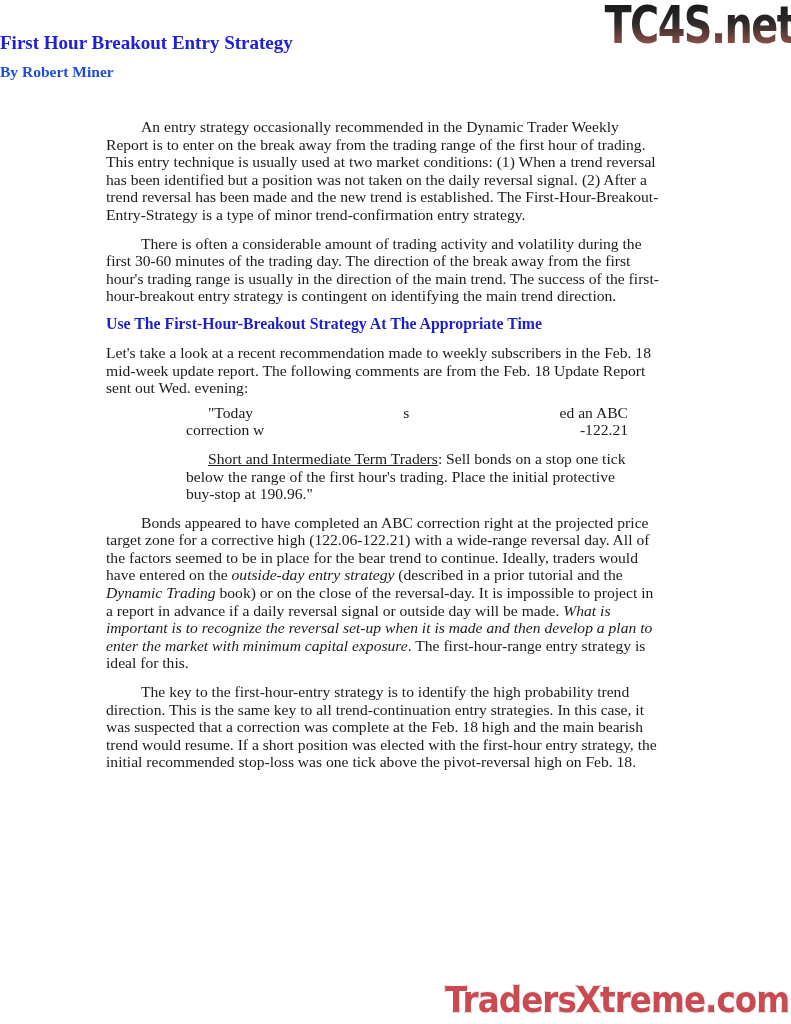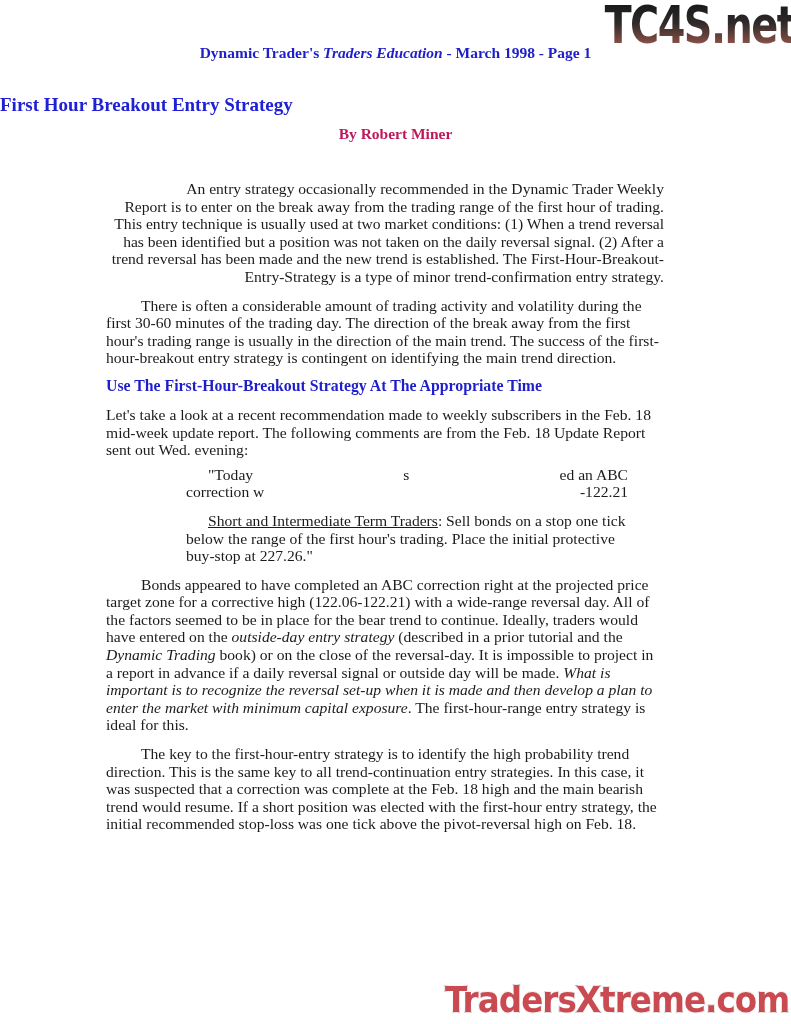--- a/index.html
+++ b/index.html
@@ -22,33 +22,33 @@
   }
   .nl-header .it { font-style:italic; }
   .page-title {
     margin:32px 0 0;
     font-weight:bold;
     font-size:19px;
     color:#2020d6;
   }
   .byline {
     margin:9px 0 0;
-    text-align:center;
+    text-align:left;
     font-weight:bold;
     font-size:15.5px;
-    color:#be185d;
+    color:#1d4ed8;
   }
   
   .content { margin-left:106px; width:558px; }
   p.body {
     font-size:15.6px;
     line-height:17.6px;
     margin:11px 0 0;
   }
-  p.first-para { margin-top:37px;text-align:right; }
+  p.first-para { margin-top:37px; }
   .indent { text-indent:35px; }
   .seg-italic { font-style:italic; }
   .section-heading {
     margin:9px 0 0;
     font-size:15.8px;
     font-weight:bold;
     color:#1e1ecb;
     line-height:19px;
   }
   .no-indent { text-indent:0; }
@@ -131,23 +131,20 @@
     white-space:nowrap;
   }
 </style>
 </head>
 <body>
 
 <div class="page">
 
   <div class="wm-tc4s">TC4S.net</div>
 
-  <div class="nl-header">
-    <span>Dynamic Trader's </span><span class="it">Traders Education</span><span> - March 1998 - Page 1</span>
-  </div>
 
   <h1 class="page-title">First Hour Breakout Entry Strategy</h1>
 
   <div class="byline">By Robert Miner</div>
 
   <div class="content">
 
     <p class="body indent first-para">An entry strategy occasionally recommended in the Dynamic Trader Weekly Report is to enter on the break away from the trading range of the first hour of trading. This entry technique is usually used at two market conditions:  (1) When a trend reversal has been identified but a position was not taken on the daily reversal signal. (2) After a trend reversal has been made and the new trend is established. The First-Hour-Breakout-Entry-Strategy is a type of minor trend-confirmation entry strategy.</p>
 
     <p class="body indent">There is often a considerable amount of trading activity and volatility during the first 30-60 minutes of the trading day. The direction of the break away from the first hour's trading range is usually in the direction of the main trend. The success of the first-hour-breakout entry strategy is contingent on identifying the main trend direction.</p>
@@ -160,21 +157,21 @@
       <div class="qline1">
         <span class="qfrag">"Today</span>
         <span class="qfrag">s</span>
         <span class="qfrag">ed an ABC</span>
       </div>
       <div class="qline2">
         <span class="qfrag">correction w</span>
         <span class="qfrag">-122.21</span>
       </div>
       <p class="q2">
-        <span class="und">Short and Intermediate Term Traders</span><span>: Sell bonds on a stop one tick below the range of the first hour's trading. Place the initial protective buy-stop at 227.26."</span>
+        <span class="und">Short and Intermediate Term Traders</span><span>: Sell bonds on a stop one tick below the range of the first hour's trading. Place the initial protective buy-stop at 190.96."</span>
       </p>
     </div>
 
     <p class="body indent"><span class="seg-normal">Bonds appeared to have completed an ABC correction right at the projected price target zone for a corrective high (122.06-122.21) with a wide-range reversal day. All of the factors seemed to be in place for the bear trend to continue. Ideally, traders would have entered on the </span><span class="seg-italic">outside-day entry strategy</span><span class="seg-normal"> (described in a prior tutorial and the </span><span class="seg-italic">Dynamic Trading</span><span class="seg-normal"> book) or on the close of the reversal-day. It is impossible to project in a report in advance if a daily reversal signal or outside day will be made. </span><span class="seg-italic">What is important is to recognize the reversal set-up when it is made and then develop a plan to enter the market with minimum capital exposure</span><span class="seg-normal">. The first-hour-range entry strategy is ideal for this.</span></p>
 
     <p class="body indent">The key to the first-hour-entry strategy is to identify the high probability trend direction. This is the same key to all trend-continuation entry strategies. In this case, it was suspected that a correction was complete at the Feb. 18 high and the main bearish trend would resume. If a short position was elected with the first-hour entry strategy, the initial recommended stop-loss was one tick above the pivot-reversal high on Feb. 18.</p>
 
   </div>
 
 

